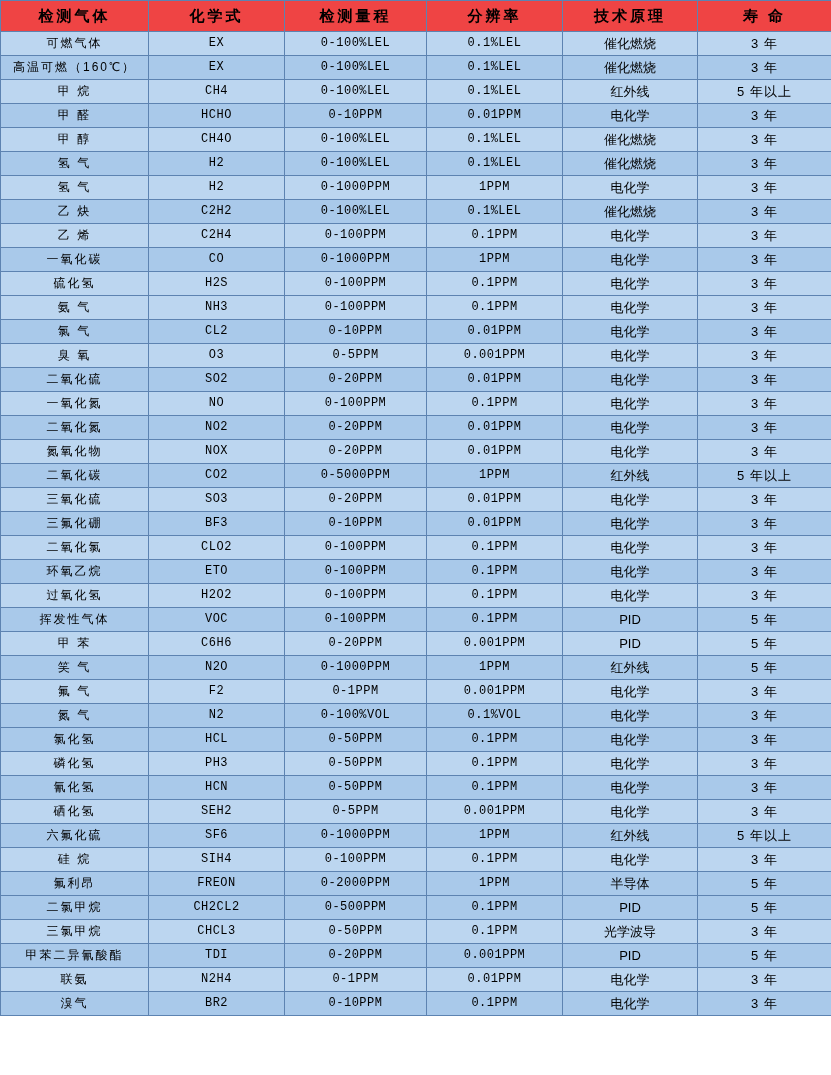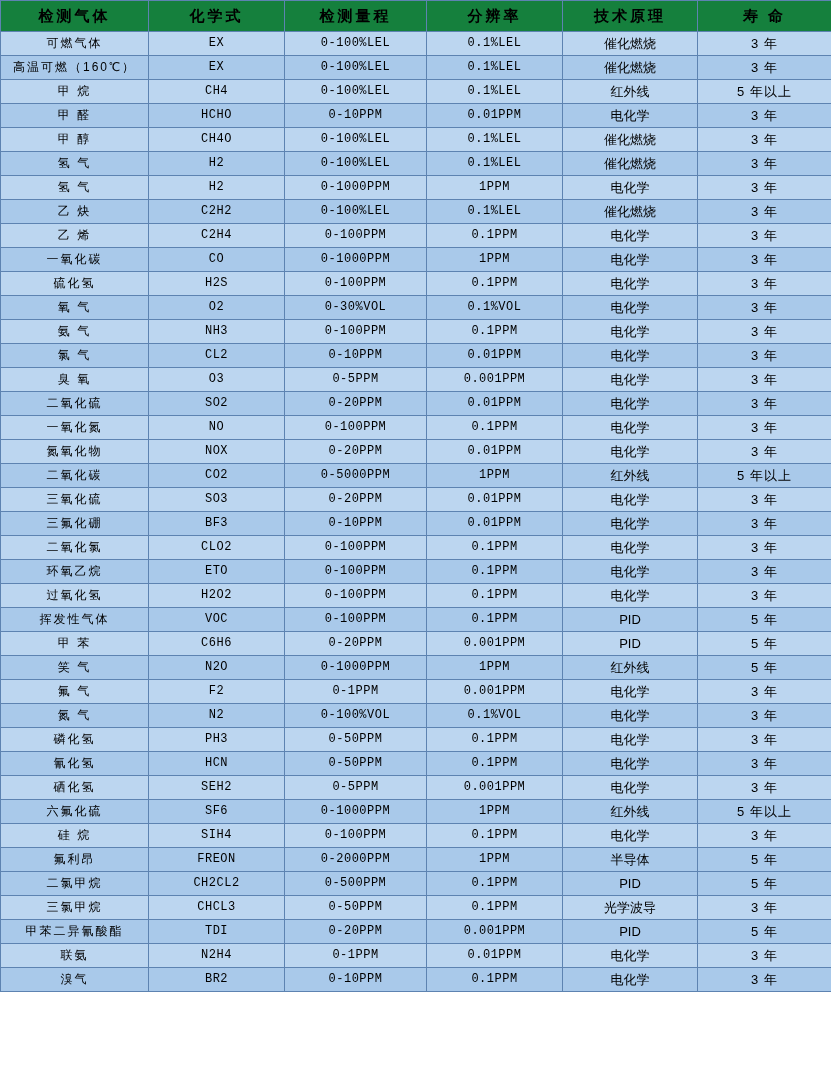--- a/index.html
+++ b/index.html
@@ -26,21 +26,21 @@
   #gas-table th,
   #gas-table td {
     border: 1px solid #5d83b1;
     text-align: center;
     vertical-align: middle;
     color: #000000;
     white-space: nowrap;
     overflow: hidden;
   }
   #gas-table thead th {
-    background: #15803d;
+    background: #ef4444;
     height: 28px;
     font-size: 15px;
     font-weight: bold;
     letter-spacing: 3px;
   }
   #gas-table tbody td {
     height: 21px;
     font-size: 13px;
     line-height: 21px;
   }
@@ -167,28 +167,20 @@
         <td class="life">3 年</td>
       </tr>
       <tr class="odd">
         <td class="name">硫化氢</td>
         <td class="mono">H2S</td>
         <td class="mono">0-100PPM</td>
         <td class="mono">0.1PPM</td>
         <td>电化学</td>
         <td class="life">3 年</td>
       </tr>
-      <tr class="even">
-        <td class="name">氧 气</td>
-        <td class="mono">O2</td>
-        <td class="mono">0-30%VOL</td>
-        <td class="mono">0.1%VOL</td>
-        <td>电化学</td>
-        <td class="life">3 年</td>
-      </tr>
       <tr class="odd">
         <td class="name">氨 气</td>
         <td class="mono">NH3</td>
         <td class="mono">0-100PPM</td>
         <td class="mono">0.1PPM</td>
         <td>电化学</td>
         <td class="life">3 年</td>
       </tr>
       <tr class="even">
         <td class="name">氯 气</td>
@@ -215,20 +207,28 @@
         <td class="life">3 年</td>
       </tr>
       <tr class="odd">
         <td class="name">一氧化氮</td>
         <td class="mono">NO</td>
         <td class="mono">0-100PPM</td>
         <td class="mono">0.1PPM</td>
         <td>电化学</td>
         <td class="life">3 年</td>
       </tr>
+      <tr class="even">
+        <td class="name">二氧化氮</td>
+        <td class="mono">NO2</td>
+        <td class="mono">0-20PPM</td>
+        <td class="mono">0.01PPM</td>
+        <td>电化学</td>
+        <td class="life">3 年</td>
+      </tr>
       <tr class="odd">
         <td class="name">氮氧化物</td>
         <td class="mono">NOX</td>
         <td class="mono">0-20PPM</td>
         <td class="mono">0.01PPM</td>
         <td>电化学</td>
         <td class="life">3 年</td>
       </tr>
       <tr class="even">
         <td class="name">二氧化碳</td>
@@ -311,20 +311,28 @@
         <td class="life">3 年</td>
       </tr>
       <tr class="even">
         <td class="name">氮 气</td>
         <td class="mono">N2</td>
         <td class="mono">0-100%VOL</td>
         <td class="mono">0.1%VOL</td>
         <td>电化学</td>
         <td class="life">3 年</td>
       </tr>
+      <tr class="even">
+        <td class="name">氯化氢</td>
+        <td class="mono">HCL</td>
+        <td class="mono">0-50PPM</td>
+        <td class="mono">0.1PPM</td>
+        <td>电化学</td>
+        <td class="life">3 年</td>
+      </tr>
       <tr class="odd">
         <td class="name">磷化氢</td>
         <td class="mono">PH3</td>
         <td class="mono">0-50PPM</td>
         <td class="mono">0.1PPM</td>
         <td>电化学</td>
         <td class="life">3 年</td>
       </tr>
       <tr class="even">
         <td class="name">氰化氢</td>

